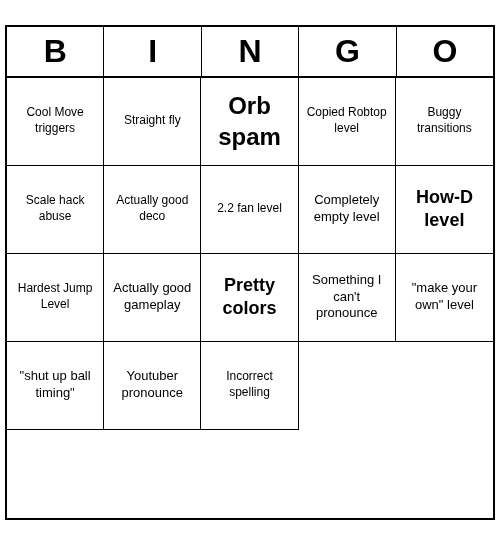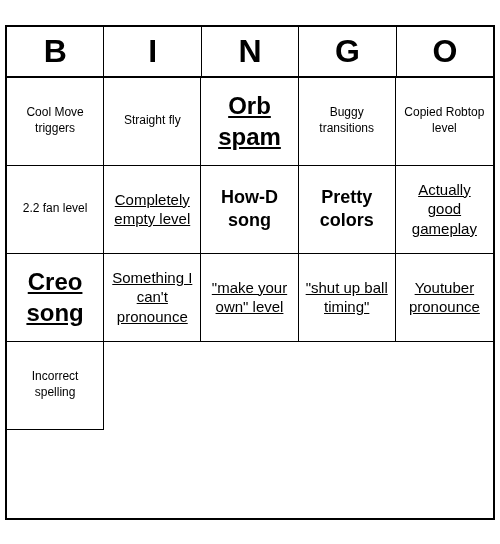--- a/index.html
+++ b/index.html
@@ -51,53 +51,53 @@
     }
     .bingo-cell:nth-child(5n) {
       border-right: none;
     }
     .bingo-cell:nth-child(n+21) {
       border-bottom: none;
     }
     .bingo-cell.large {
       font-size: 24px;
       font-weight: bold;
-      text-decoration: underline;
     }
     .bingo-cell.medium {
       font-size: 18px;
       font-weight: bold;
     }
     .bingo-cell.small {
-      font-size: 15px;
-      text-decoration: underline;
+      font-size: 13px;
     }
   </style>
 </head>
 <body>
 
 <div class="bingo-container">
   <div class="bingo-header">
     <div class="bingo-header-cell">B</div>
     <div class="bingo-header-cell">I</div>
     <div class="bingo-header-cell">N</div>
     <div class="bingo-header-cell">G</div>
     <div class="bingo-header-cell">O</div>
   </div>
   <div class="bingo-grid" id="bingo-grid">
   <div class="bingo-cell">Cool Move triggers</div>
       <div class="bingo-cell">Straight fly</div>
       <div class="bingo-cell large">Orb spam</div>
+      <div class="bingo-cell">Copied Robtop level</div>
       <div class="bingo-cell">Buggy transitions</div>
-      <div class="bingo-cell">Copied Robtop level</div>
+      <div class="bingo-cell">Scale hack abuse</div>
+      <div class="bingo-cell">Actually good deco</div>
       <div class="bingo-cell">2.2 fan level</div>
       <div class="bingo-cell small">Completely empty level</div>
-      <div class="bingo-cell medium">How-D song</div>
+      <div class="bingo-cell medium">How-D level</div>
+      <div class="bingo-cell">Hardest Jump Level</div>
+      <div class="bingo-cell small">Actually good gameplay</div>
       <div class="bingo-cell medium">Pretty colors</div>
-      <div class="bingo-cell small">Actually good gameplay</div>
-      <div class="bingo-cell large">Creo song</div>
       <div class="bingo-cell small">Something I can't pronounce</div>
       <div class="bingo-cell small">"make your own" level</div>
       <div class="bingo-cell small">"shut up ball timing"</div>
       <div class="bingo-cell small">Youtuber pronounce</div>
       <div class="bingo-cell">Incorrect spelling</div>
     </div>
 </div>
 
 </body></html>

